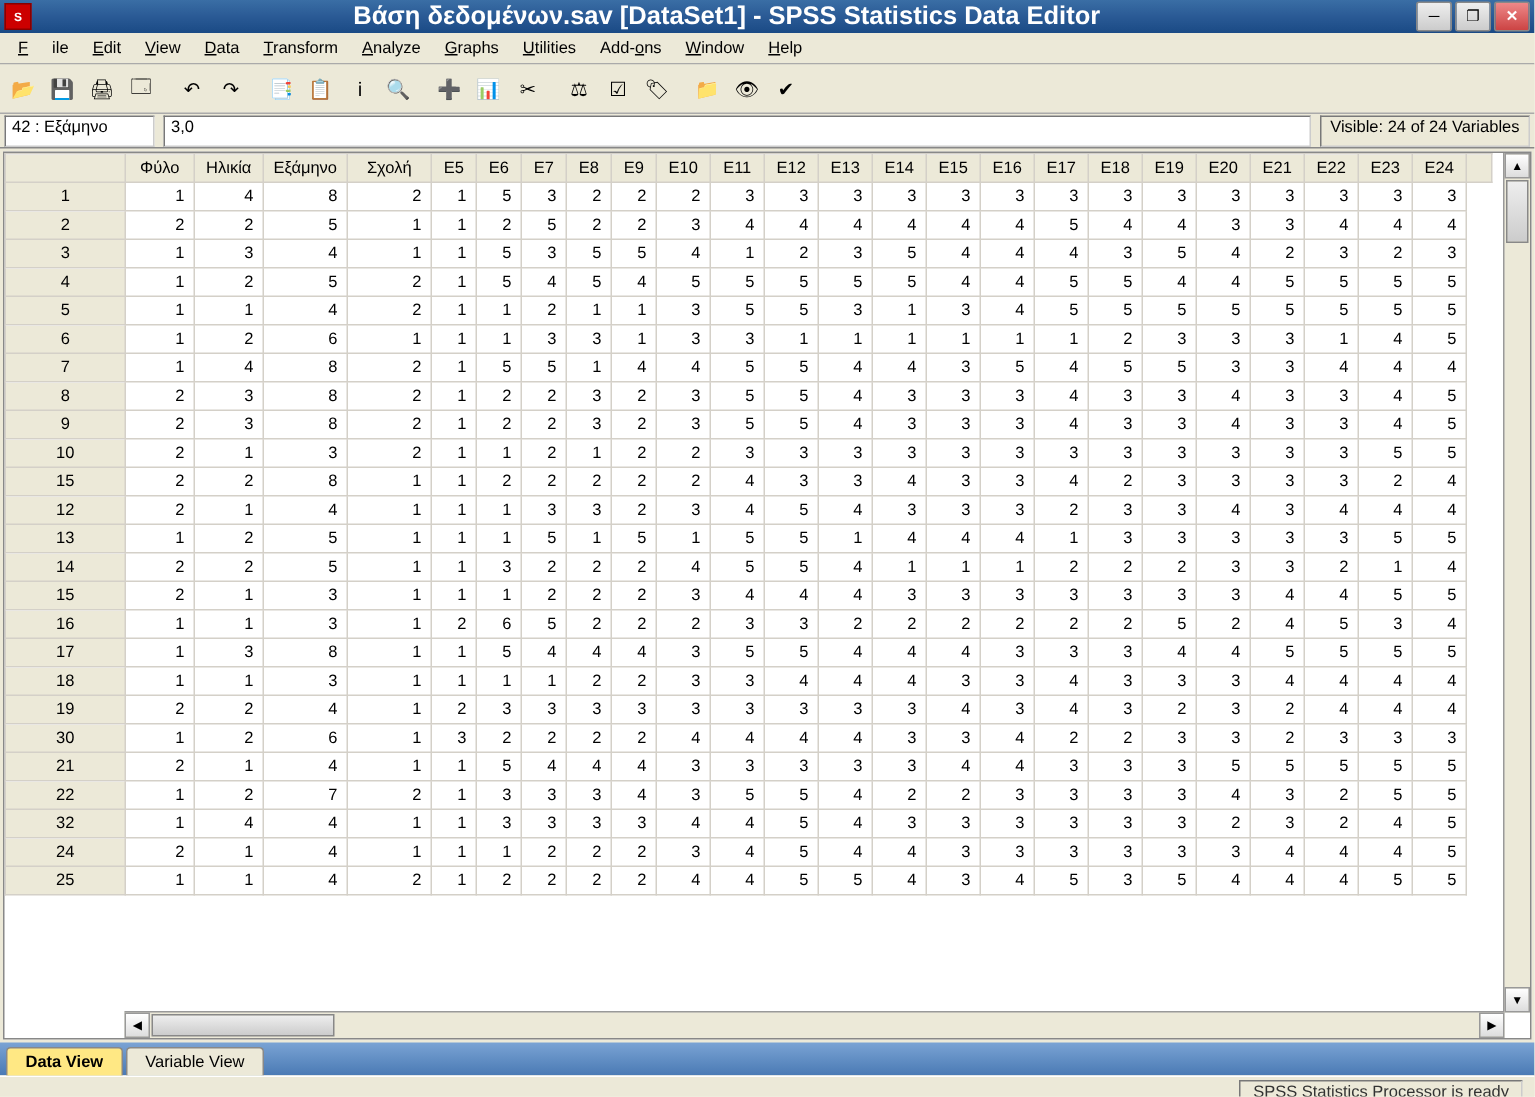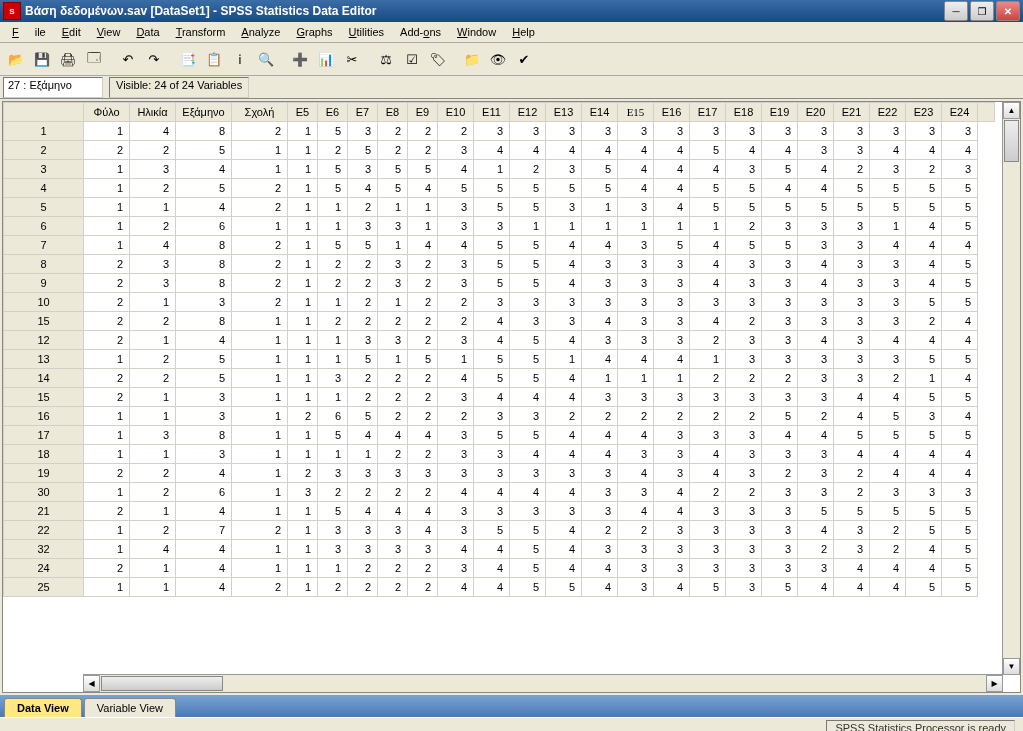--- a/index.html
+++ b/index.html
@@ -1,18 +1,18 @@
 <!DOCTYPE html>
 <html><head>
 <meta charset="utf-8">
 <style>
   html,body{margin:0;padding:0;font-family:"Tahoma","Arial",sans-serif;font-size:11px;color:#000;background:#ece9d8;overflow:hidden;height:731px;width:1023px;}
   .titlebar{background:linear-gradient(to bottom,#3a6ea5 0%,#2a5a95 50%,#1a4a85 100%);height:22px;display:flex;align-items:center;padding:2px 3px;box-sizing:border-box;}
   .titlebar .icon{width:16px;height:16px;background:#c00;margin-right:4px;display:inline-flex;align-items:center;justify-content:center;color:#fff;font-weight:bold;font-size:8px;border:1px solid #800;}
-  .titlebar .title{color:#fff;font-weight:bold;font-size:12px;flex:1;}
+  .titlebar .title{color:#fff;font-weight:bold;font-size:17px;flex:1;text-align:center;}
   .winbtns{display:flex;gap:2px;}
   .winbtn{width:22px;height:18px;background:linear-gradient(to bottom,#eee,#ccc);border:1px solid #888;border-radius:2px;display:flex;align-items:center;justify-content:center;font-size:10px;cursor:pointer;}
   .winbtn.close{background:linear-gradient(to bottom,#e88,#c44);color:#fff;font-weight:bold;}
   .menubar{background:#ece9d8;border-bottom:1px solid #aaa;height:20px;display:flex;align-items:center;padding:0 4px;}
   .menubar span{padding:2px 8px;cursor:pointer;}
   .menubar span u{text-decoration:underline;}
   .toolbar{background:#ece9d8;height:28px;display:flex;align-items:center;padding:2px 4px;gap:2px;border-bottom:1px solid #aaa;}
   .tbtn{width:22px;height:22px;border:1px solid transparent;display:flex;align-items:center;justify-content:center;cursor:pointer;font-size:13px;}
   .tsep{width:6px;}
   .infobar{background:#ece9d8;height:22px;display:flex;align-items:center;border-bottom:1px solid #888;}
@@ -87,21 +87,22 @@
   <div class="tbtn">⚖</div>
   <div class="tbtn">☑</div>
   <div class="tbtn">🏷</div>
   <div class="tsep"></div>
   <div class="tbtn">📁</div>
   <div class="tbtn">👁</div>
   <div class="tbtn">✔</div>
 </div>
 
 <div class="infobar">
-  <div class="cellref">27 : Εξάμηνο</div>
+  <div class="cellref">42 : Εξάμηνο</div>
+  <div class="cellval">3,0</div>
   <div class="visible-box">Visible: 24 of 24 Variables</div>
 </div>
 
 <div class="gridwrap">
   <table id="grid">
     <thead>
         <tr id="hdr">
           <th class="corner"></th>
           <th style="width: 46px;">Φύλο</th>
           <th style="width: 46px;">Ηλικία</th>
@@ -110,21 +111,21 @@
           <th style="width: 30px;">E5</th>
           <th style="width: 30px;">E6</th>
           <th style="width: 30px;">E7</th>
           <th style="width: 30px;">E8</th>
           <th style="width: 30px;">E9</th>
           <th style="width: 36px;">E10</th>
           <th style="width: 36px;">E11</th>
           <th style="width: 36px;">E12</th>
           <th style="width: 36px;">E13</th>
           <th style="width: 36px;">E14</th>
-          <th style="width: 36px; font-family: Liberation Serif, serif;">E15</th>
+          <th style="width: 36px;">E15</th>
           <th style="width: 36px;">E16</th>
           <th style="width: 36px;">E17</th>
           <th style="width: 36px;">E18</th>
           <th style="width: 36px;">E19</th>
           <th style="width: 36px;">E20</th>
           <th style="width: 36px;">E21</th>
           <th style="width: 36px;">E22</th>
           <th style="width: 36px;">E23</th>
           <th style="width: 36px;">E24</th>
           <th style="width: 17px;"></th>

